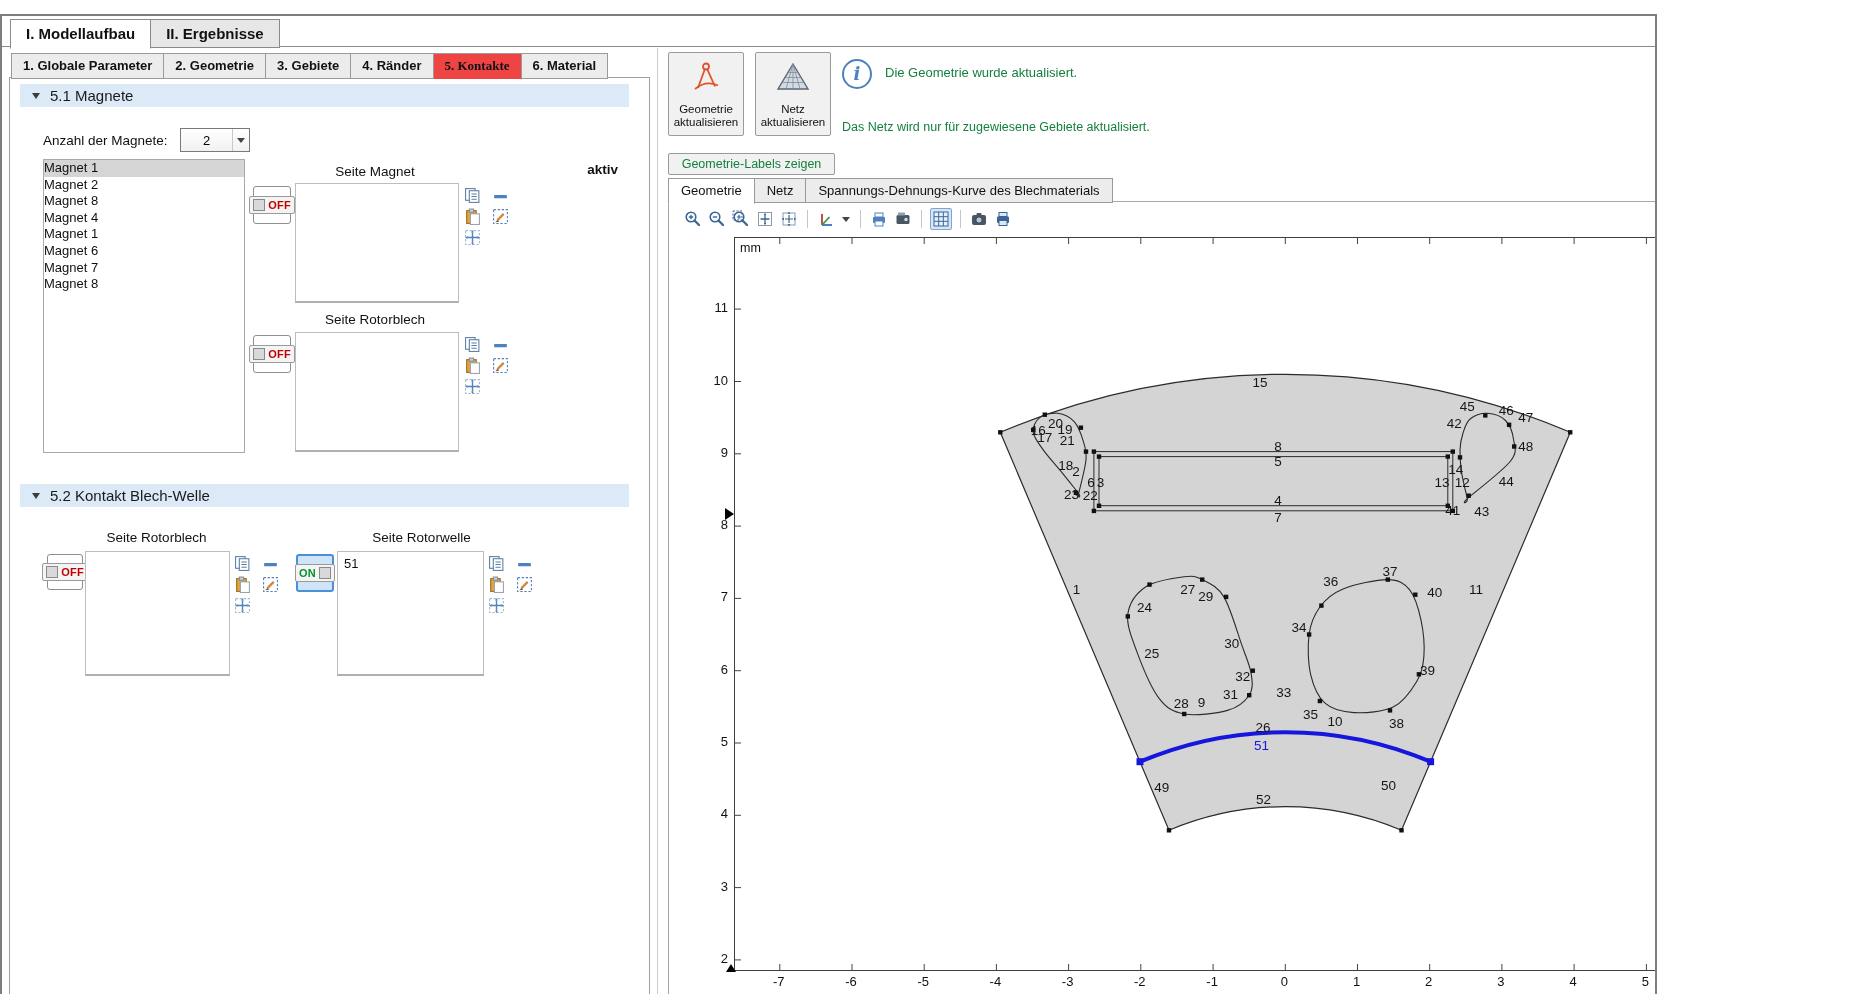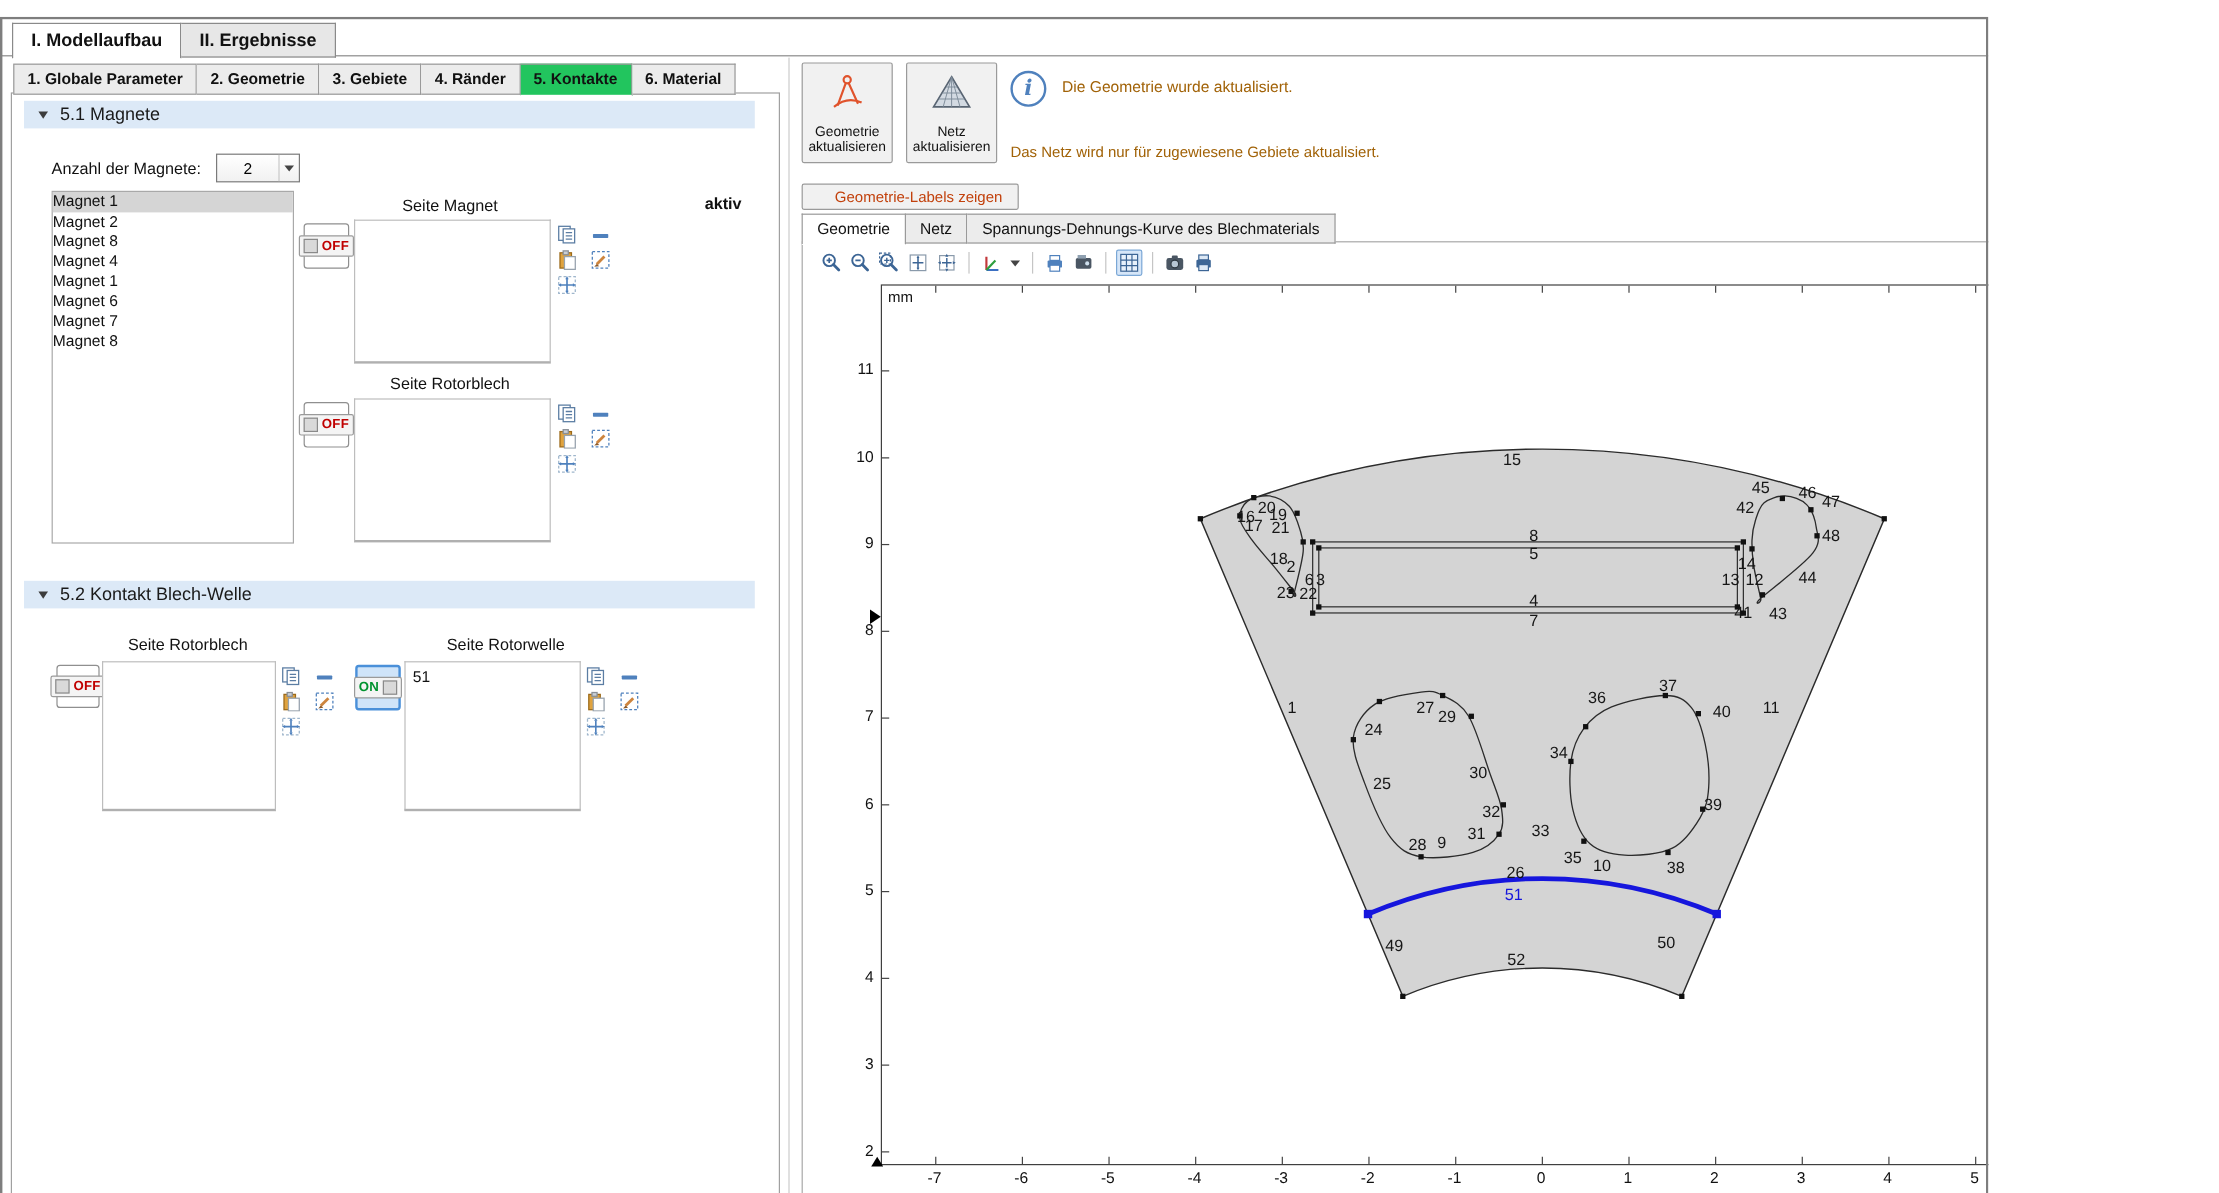--- a/index.html
+++ b/index.html
@@ -11,21 +11,21 @@
   .main-tabs{position:absolute;left:10px;top:5px;display:flex;z-index:5;}
   .main-tab{height:27px;line-height:27px;padding:0 15px;font-size:15px;font-weight:bold;
             background:#e7e7e7;border:1px solid #8a8a8a;border-left:none;color:#111;}
   .main-tab:first-child{border-left:1px solid #8a8a8a;}
   .main-tab.active{background:#fff;border-bottom:1px solid #fff;height:28px;}
   
   .sub-tabs{position:absolute;left:11px;top:39px;display:flex;z-index:5;}
   .sub-tab{height:24px;line-height:24px;padding:0 11px;font-size:13px;font-weight:bold;
            background:#ececec;border:1px solid #9a9a9a;border-left:none;color:#111;}
   .sub-tab:first-child{border-left:1px solid #9a9a9a;}
-  .sub-tab.active{background:#22c55e;border-bottom:1px solid #fff;height:25px;}
+  .sub-tab.active{background:#ef4444;border-bottom:1px solid #fff;height:25px;font-family:Liberation Serif, serif;}
   .left-panel{position:absolute;left:9px;top:63px;width:639px;height:920px;
               border:1px solid #a0a0a0;background:#fff;}
   .section-header{position:absolute;height:23px;background:#dce9f7;line-height:23px;
                   font-size:15px;color:#1a1a1a;padding-left:30px;}
   .tri{position:absolute;left:12px;top:9px;width:0;height:0;border-left:4.5px solid transparent;
        border-right:4.5px solid transparent;border-top:6px solid #3c3c3c;}
   .lbl{position:absolute;font-size:13.5px;color:#111;}
   .bold{font-weight:bold;}
   .dropdown{position:absolute;left:180px;top:114px;width:68px;height:22px;border:1px solid #7a7a7a;
             background:linear-gradient(#fff,#f1f1f1);display:flex;align-items:center;}
@@ -49,24 +49,24 @@
   .cluster{position:absolute;width:60px;height:62px;}
   .cluster .cic{position:absolute;width:17px;height:17px;cursor:pointer;}
   .vdivider{position:absolute;left:657px;top:34px;width:0;height:949px;border-left:1px solid #cccccc;}
   
   .big-btn{position:absolute;width:76px;height:84px;background:#f1f1f1;border:1px solid #9a9a9a;
            border-radius:2px;display:flex;flex-direction:column;align-items:center;justify-content:flex-start;padding-top:6px;box-sizing:border-box;}
   .big-btn .blabel{font-size:11.5px;color:#111;text-align:center;line-height:13px;margin-top:4px;}
   .info-circle{position:absolute;left:842px;top:45px;width:26px;height:26px;border:2.5px solid #4f81bd;
                border-radius:50%;display:flex;align-items:center;justify-content:center;}
   .info-circle span{font-family:"DejaVu Serif",serif;font-style:italic;font-weight:bold;font-size:18px;color:#4f81bd;line-height:1;}
-  .info-text{position:absolute;font-size:13px;color:#a16207;}
+  .info-text{position:absolute;font-size:13px;color:#15803d;}
   .small-btn{position:absolute;left:668px;top:139px;width:165px;height:20px;background:#f1f1f1;
-             border:1px solid #9a9a9a;border-radius:2px;font-size:12.5px;color:#c2410c;
-             display:flex;align-items:center;justify-content:center;padding-left:14px;}
+             border:1px solid #9a9a9a;border-radius:2px;font-size:12.5px;color:#15803d;
+             display:flex;align-items:center;justify-content:center;}
   .view-tabs{position:absolute;left:668px;top:164px;display:flex;z-index:4;}
   .view-tab{height:23px;line-height:23px;padding:0 12px;font-size:13px;background:#ececec;
             border:1px solid #9a9a9a;border-left:none;color:#111;}
   .view-tab:first-child{border-left:1px solid #9a9a9a;}
   .view-tab.active{background:#fff;border-bottom:1px solid #fff;height:24px;}
   .gfx-panel{position:absolute;left:668px;top:187px;width:1165px;height:797px;border:1px solid #a8a8a8;background:#fff;box-sizing:border-box;}
   .gfx-toolbar{position:absolute;left:14px;top:6px;display:flex;align-items:center;gap:4px;height:22px;}
   .tool{width:20px;height:20px;display:flex;align-items:center;justify-content:center;border-radius:2px;}
   .tool.active{background:#d6e6f8;border:1px solid #7aa7d6;}
   .tool-sep{width:1px;height:18px;background:#c5c5c5;margin:0 4px;}

